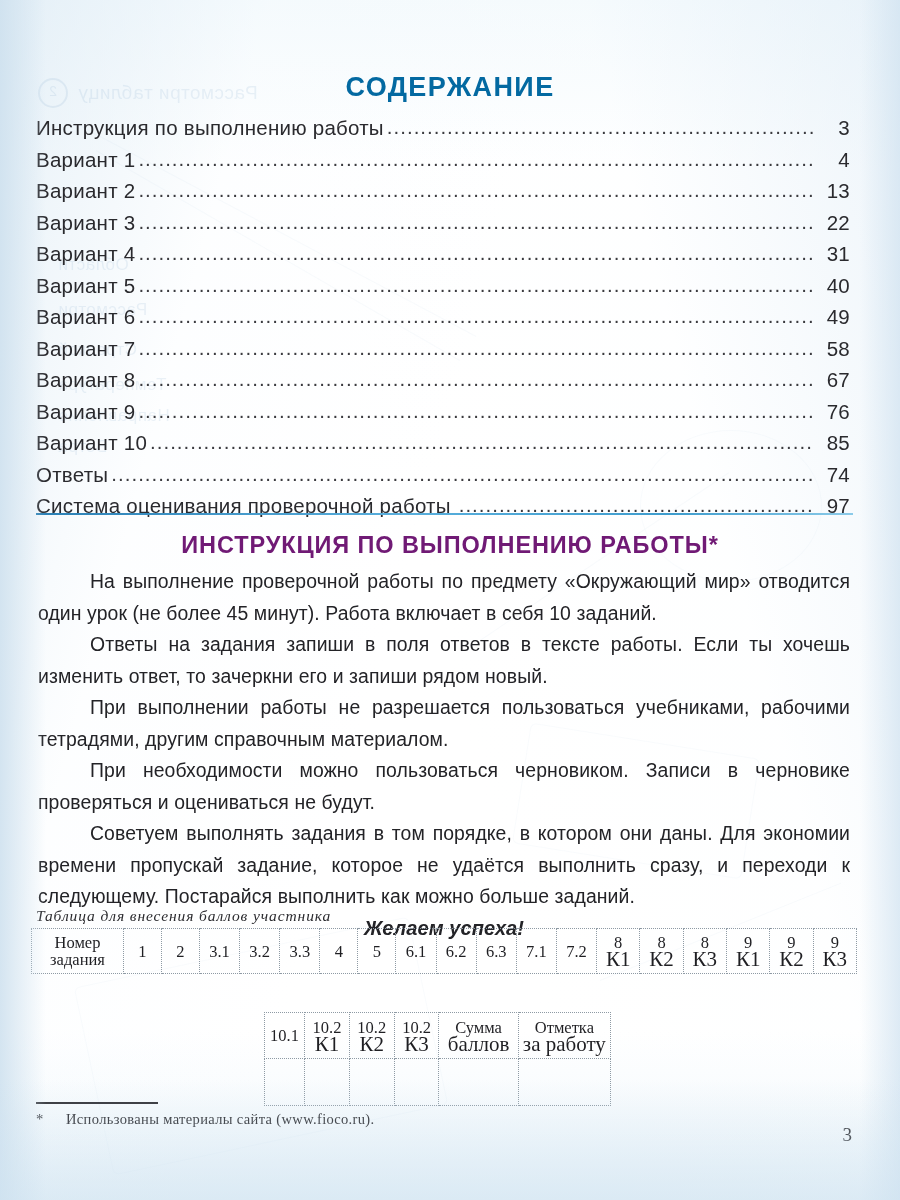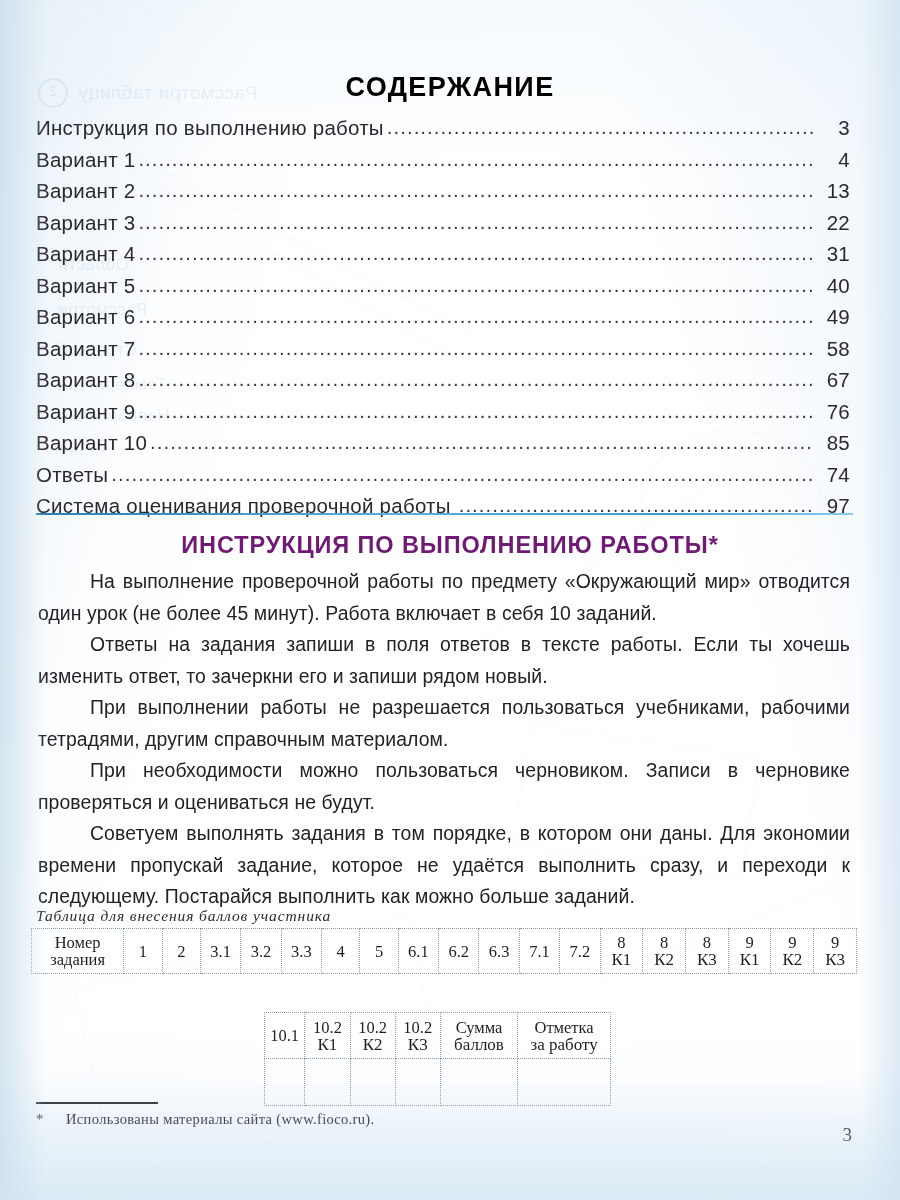--- a/index.html
+++ b/index.html
@@ -89,21 +89,21 @@
   .content {
     position: absolute;
     inset: 0;
   }
 
   
   .toc-title {
     position: absolute;
     top: 72px; left: 0; width: 900px;
     text-align: center;
-    color: #000000;
+    color: #0369a1;
     font-size: 27px;
     font-weight: bold;
     letter-spacing: 1.4px;
     font-family: "Liberation Sans", sans-serif;
   }
 
   
   .toc {
     position: absolute;
     top: 116px;
@@ -210,21 +210,21 @@
     padding: 0;
   }
   .score-table .hdr { height: 44px; }
   .score-table .val { height: 38px; }
   .score-table .rowlabel {
     font-size: 16.5px;
     padding: 0 6px;
   }
   .score-table .sub {
     display: block;
-    font-size: 17px;
+    font-size: 21px;
     line-height: 17px;
   }
 
   #table-main {
     top: 928px;
     left: 31px;
     width: 826px;
   }
   #table-main .c-label { width: 84px; }
   #table-main .c-n     { width: 43px; }
@@ -387,20 +387,21 @@
   <div class="hrule top"></div>
 
   <div class="instr-title">ИНСТРУКЦИЯ ПО ВЫПОЛНЕНИЮ РАБОТЫ*</div>
 
   <div class="body-text">
     <p class="para">На выполнение проверочной работы по предмету «Окружающий мир» отводится один урок (не более 45 минут). Работа включает в себя 10 заданий.</p>
     <p class="para">Ответы на задания запиши в поля ответов в тексте работы. Если ты хочешь изменить ответ, то зачеркни его и запиши рядом новый.</p>
     <p class="para">При выполнении работы не разрешается пользоваться учебниками, рабочими тетрадями, другим справочным материалом.</p>
     <p class="para">При необходимости можно пользоваться черновиком. Записи в черновике проверяться и оцениваться не будут.</p>
     <p class="para">Советуем выполнять задания в том порядке, в котором они даны. Для экономии времени пропускай задание, которое не удаётся выполнить сразу, и переходи к следующему. Постарайся выполнить как можно больше заданий.</p>
+    <p class="para wish">Желаем успеха!</p>
   </div>
 
   <div class="tbl-caption">Таблица для внесения баллов участника</div>
 
   <table class="score-table" id="table-main">
     <tbody>
         <tr>
       <td class="hdr rowlabel c-label">
         <span>Номер</span><br>
         <span>задания</span>

